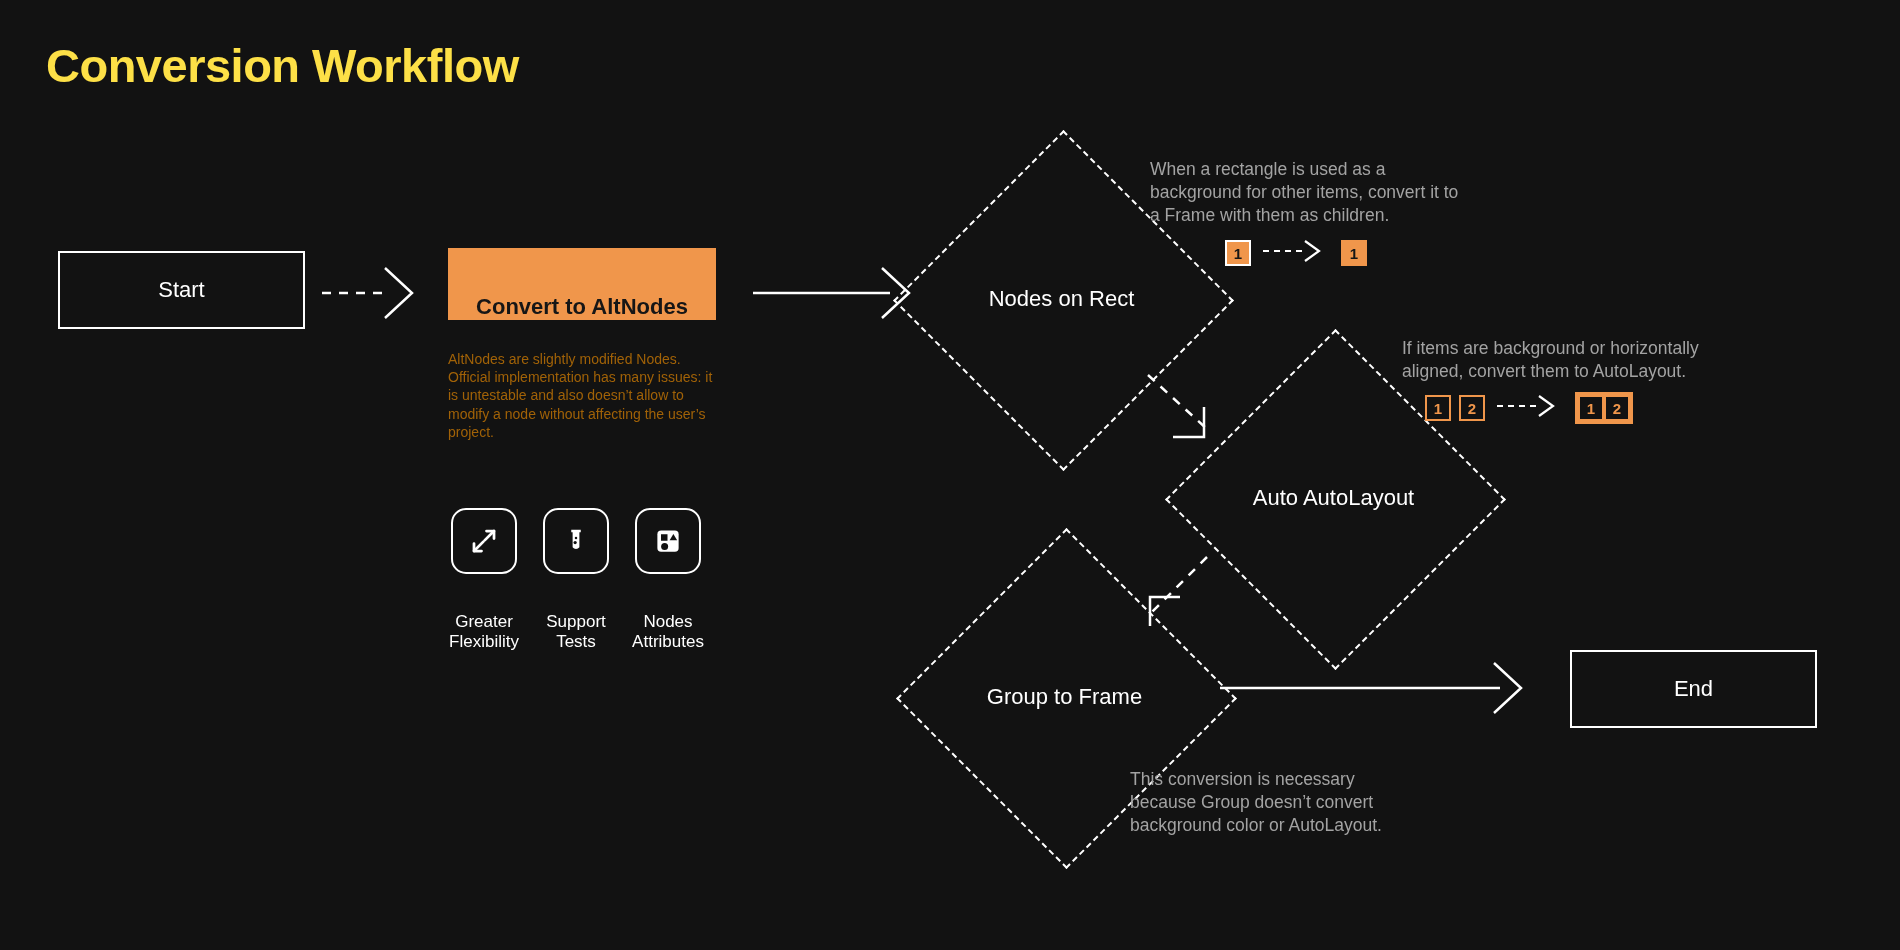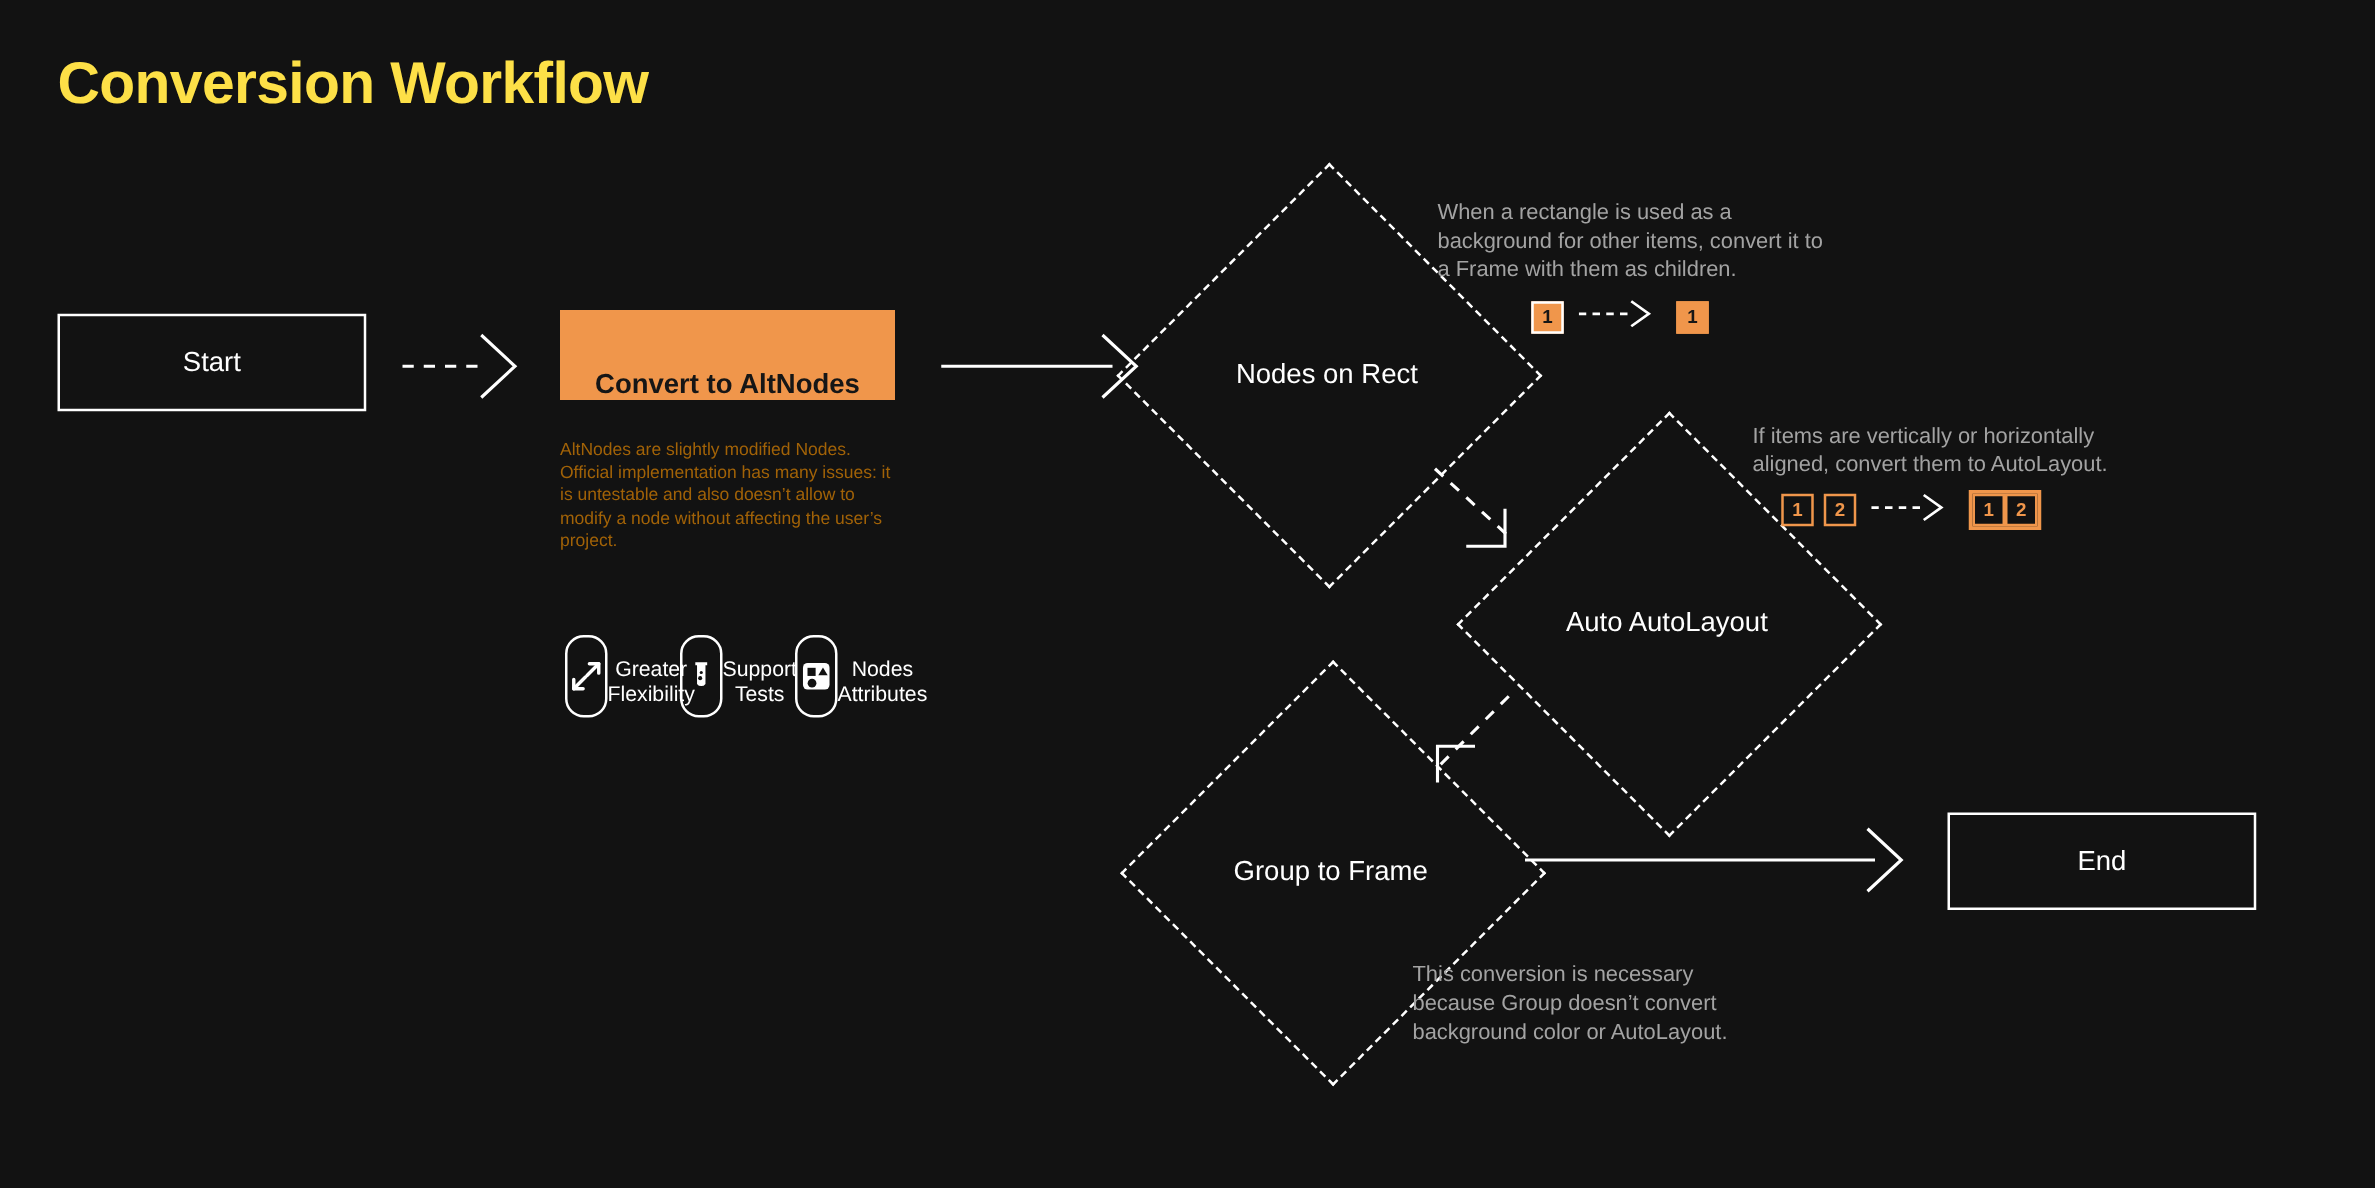--- a/index.html
+++ b/index.html
@@ -16,42 +16,42 @@
   #page-title{
     position:absolute;left:46px;top:38px;
     font-size:47px;font-weight:bold;letter-spacing:-0.5px;
     color:#fde047;
   }
   
   .term-box{
     position:absolute;
     border:2px solid #ffffff;
     display:flex;align-items:center;justify-content:center;
-    font-size:22px;color:#ffffff;background:transparent;
+    font-size:22px;color:#ffffff;background:transparent;margin-left:12px;
   }
   #start-box{left:46px;top:251px;width:243px;height:74px;}
   #end-box{left:1558px;top:650px;width:243px;height:74px;}
   
   #convert-box{
     position:absolute;left:448px;top:248px;width:268px;height:72px;
     background:#F0964B;color:#161616;
     display:flex;align-items:flex-end;justify-content:center;
     font-size:22px;font-weight:bold;
   }
   
   #convert-desc{
     position:absolute;left:448px;top:350px;width:272px;
     font-size:14px;line-height:1.30;color:#a16207;
   }
   
   #features{
     position:absolute;left:452px;top:508px;
     display:flex;gap:28px;
   }
-  .feature{width:64px;display:flex;flex-direction:row;align-items:center;}
+  .feature{width:64px;display:flex;flex-direction:column;align-items:center;gap:28px;}
   .feature-icon{
     width:62px;height:62px;border:2px solid #ffffff;border-radius:15px;
     display:flex;align-items:center;justify-content:center;
   }
   .feature-label{
     margin-top:10px;text-align:center;font-size:17px;line-height:1.18;color:#ffffff;
     white-space:pre-line;
   }
   
   .diamond-wrap{position:absolute;}
@@ -196,21 +196,21 @@
     <div class="diamond-shape" style="width:237px;height:237px;"></div>
     <div class="diamond-label">Group to Frame</div>
   </div>
 
   <div id="end-box" class="term-box">
     <span>End</span>
   </div>
 
   <div class="annotation" id="anno-rect">When a rectangle is used as a background for other items, convert it to a Frame with them as children.</div>
 
-  <div class="annotation" id="anno-autolayout">If items are vertically or horizontally aligned, convert them to AutoLayout.</div>
+  <div class="annotation" id="anno-autolayout">If items are background or horizontally aligned, convert them to AutoLayout.</div>
 
   <div class="annotation" id="anno-group">This conversion is necessary because Group doesn’t convert background color or AutoLayout.</div>
 
   <div class="badge-row" id="badges-rect">
     <div class="badge-group">
       <div class="badge filled-white-border">1</div>
     </div>
     <span class="mini-arrow">
       <svg width="66" height="22" viewBox="0 0 66 22">
         <line x1="0" y1="11" x2="44" y2="11" stroke="#ffffff" stroke-width="2.2" stroke-dasharray="6 5"></line>

